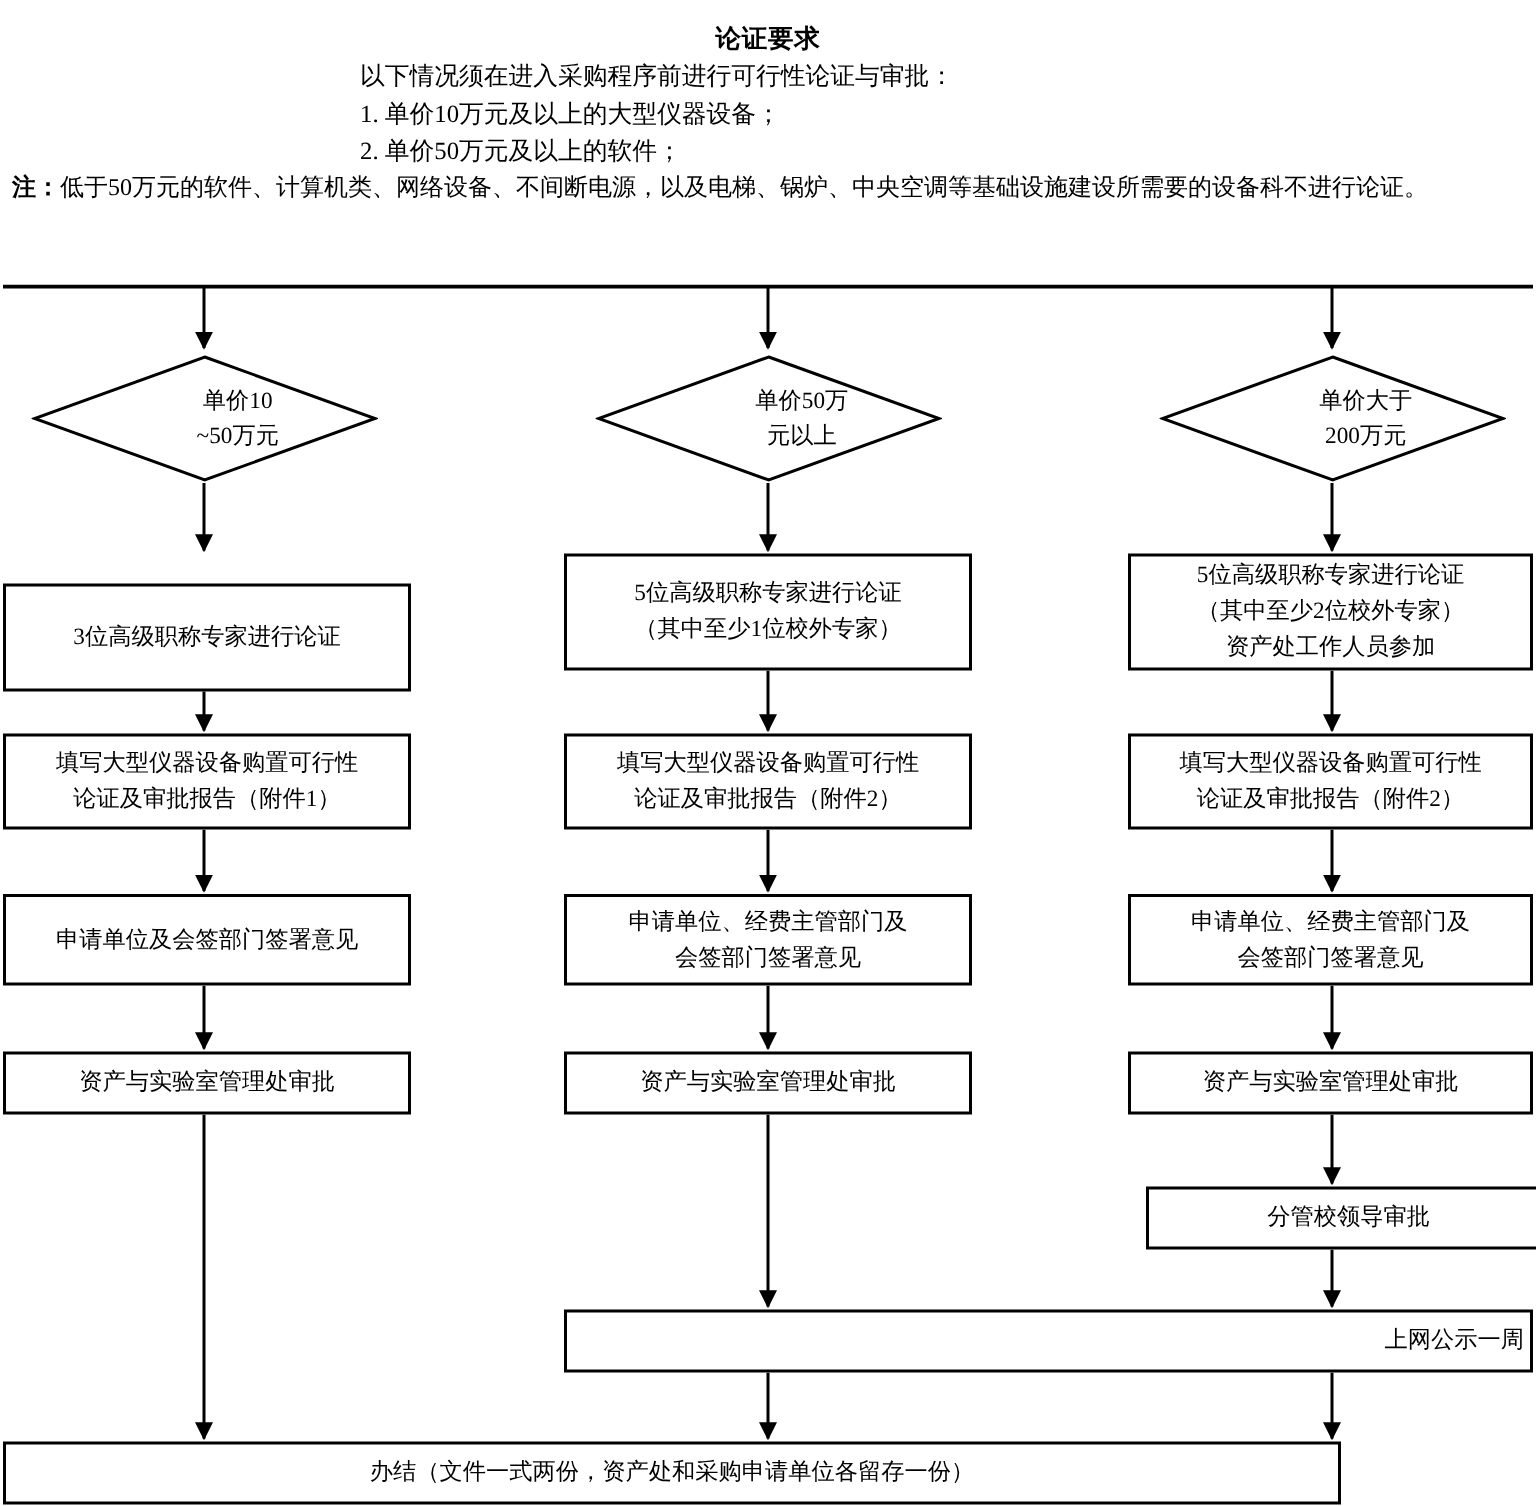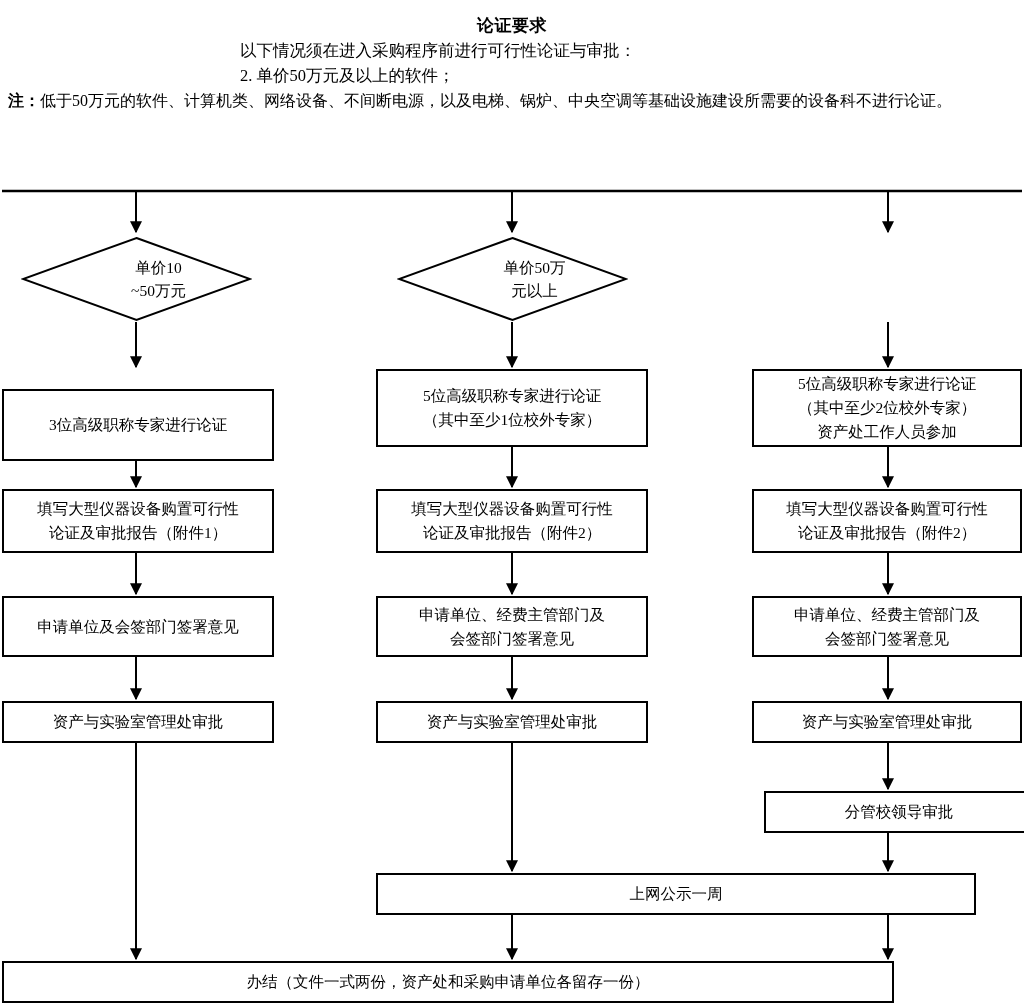--- a/index.html
+++ b/index.html
@@ -41,20 +41,21 @@
   .lines{position:absolute;left:0;top:0;pointer-events:none;}
 </style>
 </head>
 <body>
 
 <div id="canvas">
 
   <div class="header">
     <div class="doc-title">论证要求</div>
     <div class="hdr-line">以下情况须在进入采购程序前进行可行性论证与审批：</div>
+    <div class="hdr-line">1. 单价10万元及以上的大型仪器设备；</div>
     <div class="hdr-line">2. 单价50万元及以上的软件；</div>
     <div class="note-block"><span class="note-label">注：</span><span>低于50万元的软件、计算机类、网络设备、不间断电源，以及电梯、锅炉、中央空调等基础设施建设所需要的设备科不进行论证。</span></div>
   </div>
 
   <svg class="lines" width="1024" height="1004">
     <defs>
       <marker id="arr" viewBox="0 0 10 10" refX="9" refY="5" markerWidth="6" markerHeight="6" orient="auto-start-reverse">
         <path d="M 0 0 L 10 5 L 0 10 z" fill="#000"></path>
       </marker>
     </defs>
@@ -101,20 +102,29 @@
     <div class="node diamond" style="left:397px;top:236px;width:231px;height:86px;">
       <svg width="231" height="86">
         <polygon points="115.5,2 229,43 115.5,84 2,43" fill="#fff" stroke="#000" stroke-width="2"></polygon>
       </svg>
       <div class="txt">
         <div>单价50万</div>
         <div>元以上</div>
       </div>
     </div>
 
+    <div class="node diamond" style="left:773px;top:236px;width:231px;height:86px;">
+      <svg width="231" height="86">
+        <polygon points="115.5,2 229,43 115.5,84 2,43" fill="#fff" stroke="#000" stroke-width="2"></polygon>
+      </svg>
+      <div class="txt">
+        <div>单价大于</div>
+        <div>200万元</div>
+      </div>
+    </div>
 
     <div class="node rect" style="left:2px;top:389px;width:272px;height:72px;">
       <span class="txt">3位高级职称专家进行论证</span>
     </div>
     <div class="node rect" style="left:2px;top:489px;width:272px;height:64px;">
       <span class="txt">
           <div>填写大型仪器设备购置可行性</div>
           <div>论证及审批报告（附件1）</div>
         </span>
     </div>
@@ -166,21 +176,21 @@
           <div>会签部门签署意见</div>
         </span>
     </div>
     <div class="node rect" style="left:752px;top:701px;width:270px;height:42px;">
       <span class="txt">资产与实验室管理处审批</span>
     </div>
     <div class="node rect" style="left:752px;top:791px;width:270px;height:42px;margin-left:12px;">
       <span class="txt">分管校领导审批</span>
     </div>
 
-    <div class="node rect" style="left:376px;top:873px;width:600px;height:42px;">
+    <div class="node rect" style="left:376px;top:873px;width:646px;height:42px;text-align:right;">
       <span class="txt">上网公示一周</span>
     </div>
     <div class="node rect" style="left:2px;top:961px;width:892px;height:42px;">
       <span class="txt">办结（文件一式两份，资产处和采购申请单位各留存一份）</span>
     </div>
 
   </div>
 </div>
 
 </body></html>

